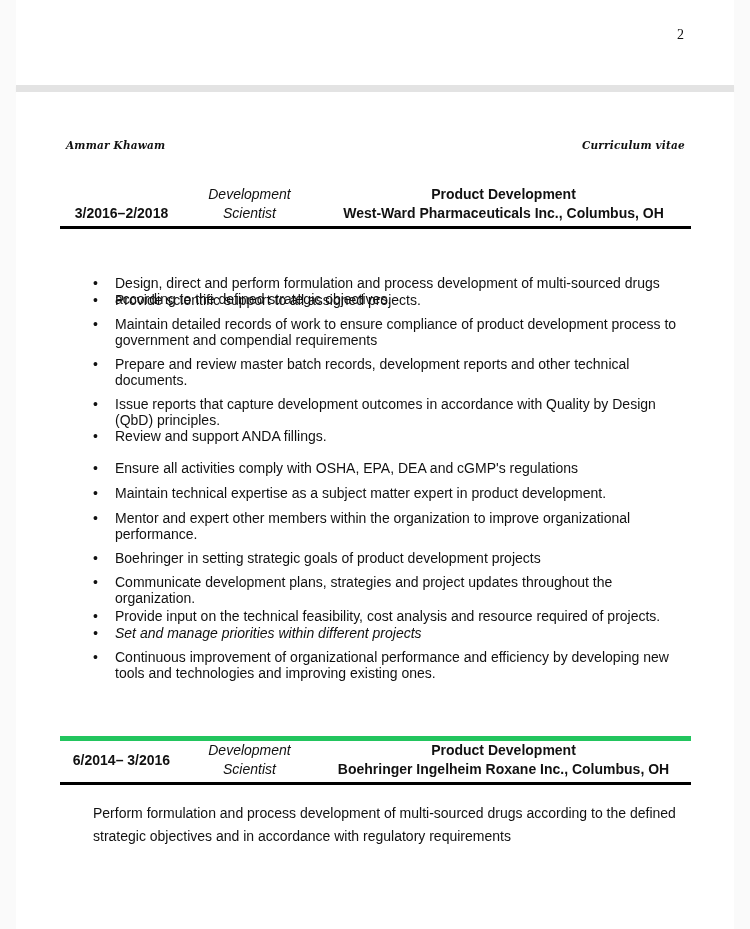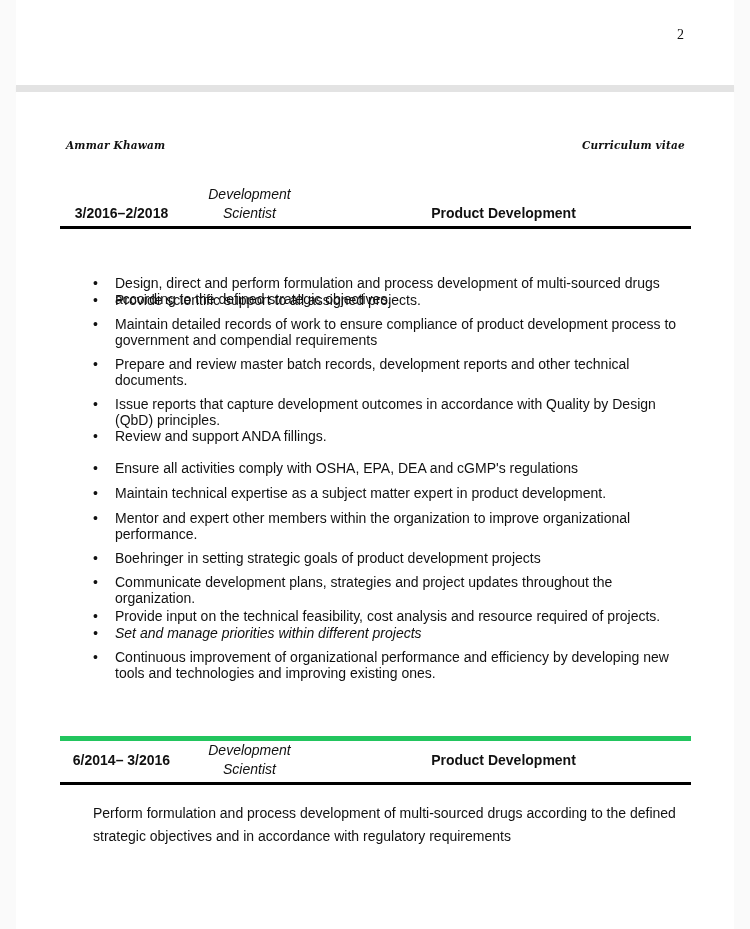--- a/index.html
+++ b/index.html
@@ -71,20 +71,21 @@
 </div>
 
 <div class="job-header job1">
   <div class="job-dates">3/2016–2/2018</div>
   <div class="job-title">
     <div>Development</div>
     <div>Scientist</div>
   </div>
   <div class="job-org">
     <div>Product Development</div>
+    <div>West-Ward Pharmaceuticals Inc., Columbus, OH</div>
   </div>
 </div>
 
 <ul class="duties" id="duties" style="top: 252px;">
     <li style="position: absolute; top: 0px; width: 595px; box-sizing: border-box; margin-top: 23px;">Design, direct and perform formulation and process development of multi-sourced drugs according to the defined strategic objectives.</li>
     <li style="position: absolute; top: 40px; width: 595px; box-sizing: border-box;">Provide scientific support to all assigned projects.</li>
     <li style="position: absolute; top: 64px; width: 595px; box-sizing: border-box;">Maintain detailed records of work to ensure compliance of product development process to government and compendial requirements</li>
     <li style="position: absolute; top: 104px; width: 595px; box-sizing: border-box;">Prepare and review master batch records, development reports and other technical documents.</li>
     <li style="position: absolute; top: 144px; width: 595px; box-sizing: border-box;">Issue reports that capture development outcomes in accordance with Quality by Design (QbD) principles.</li>
     <li style="position: absolute; top: 176px; width: 595px; box-sizing: border-box;">Review and support ANDA fillings.</li>
@@ -99,16 +100,17 @@
   </ul>
 
 <div class="job-header with-top job2">
   <div class="job-dates">6/2014– 3/2016</div>
   <div class="job-title">
     <div>Development</div>
     <div>Scientist</div>
   </div>
   <div class="job-org">
     <div>Product Development</div>
+    <div>Boehringer Ingelheim Roxane Inc., Columbus, OH</div>
   </div>
 </div>
 
 <p class="summary">Perform formulation and process development of multi-sourced drugs according to the defined strategic objectives and in accordance with regulatory requirements</p>
 
 </body></html>

